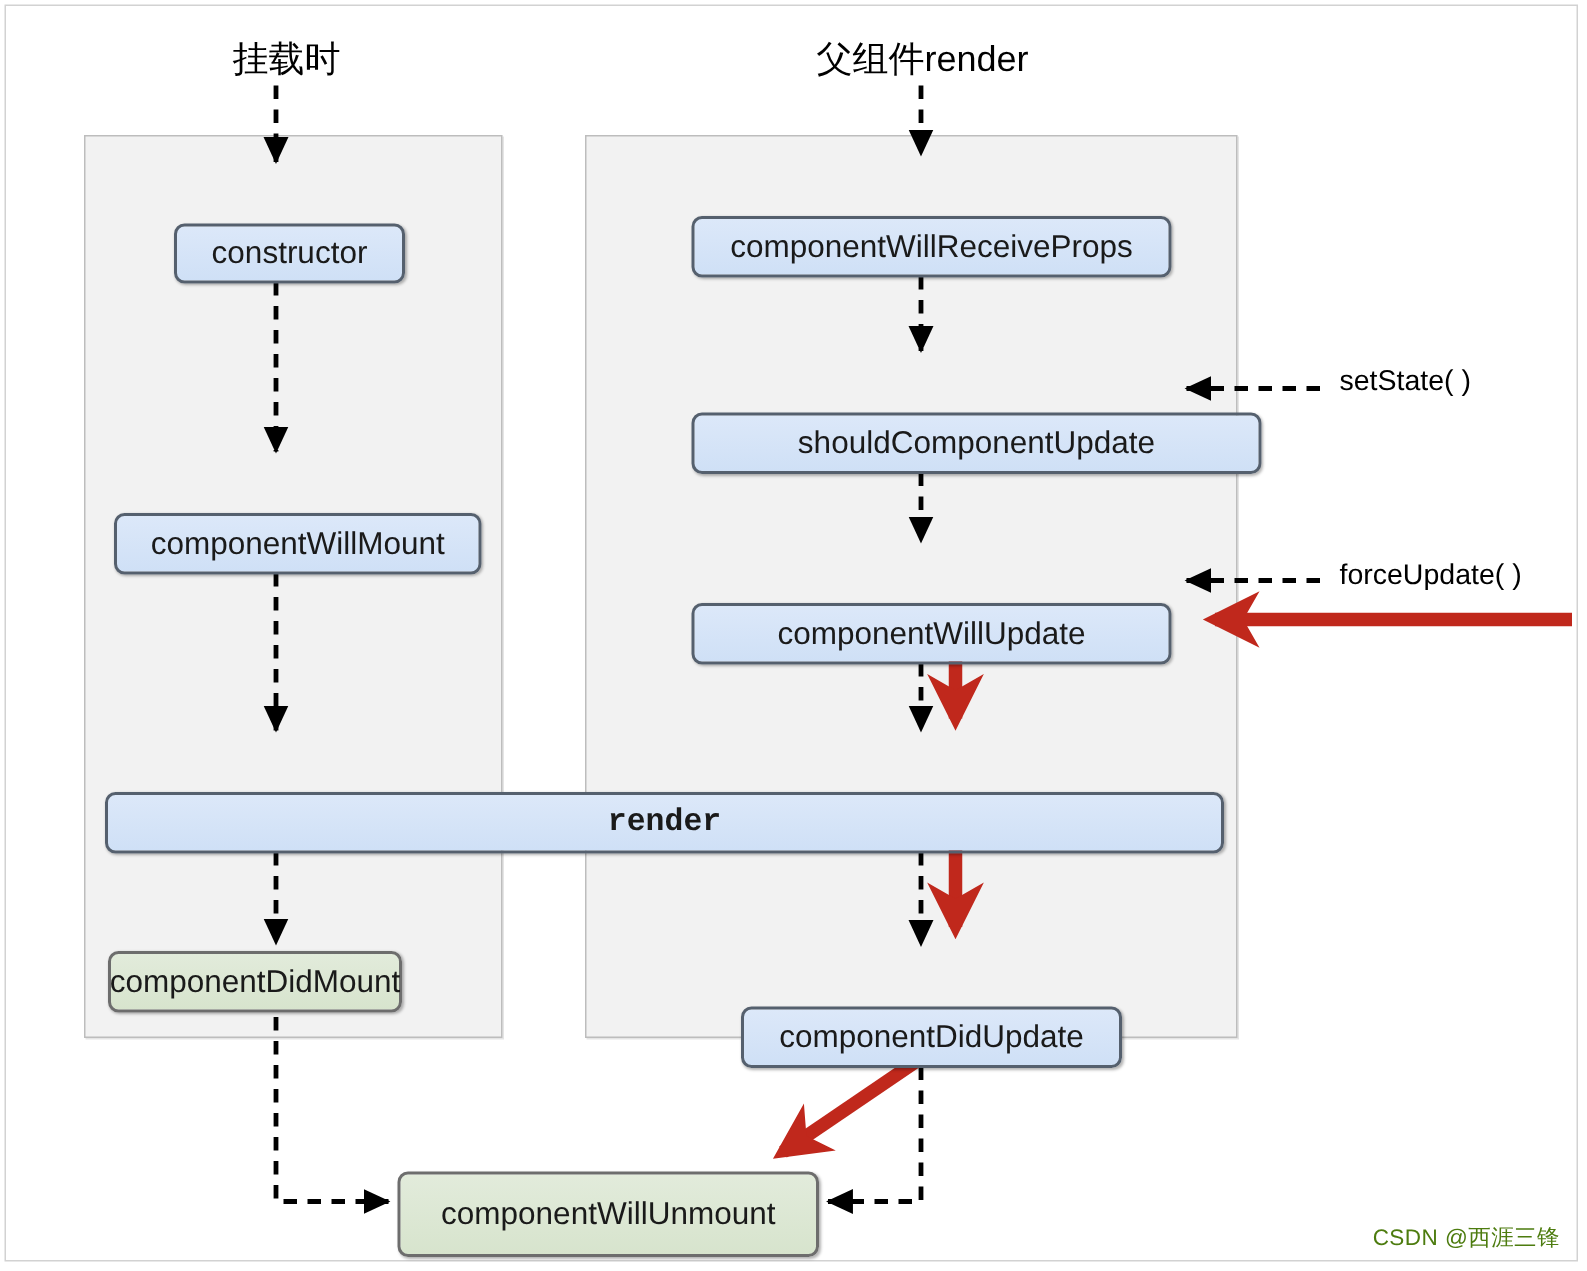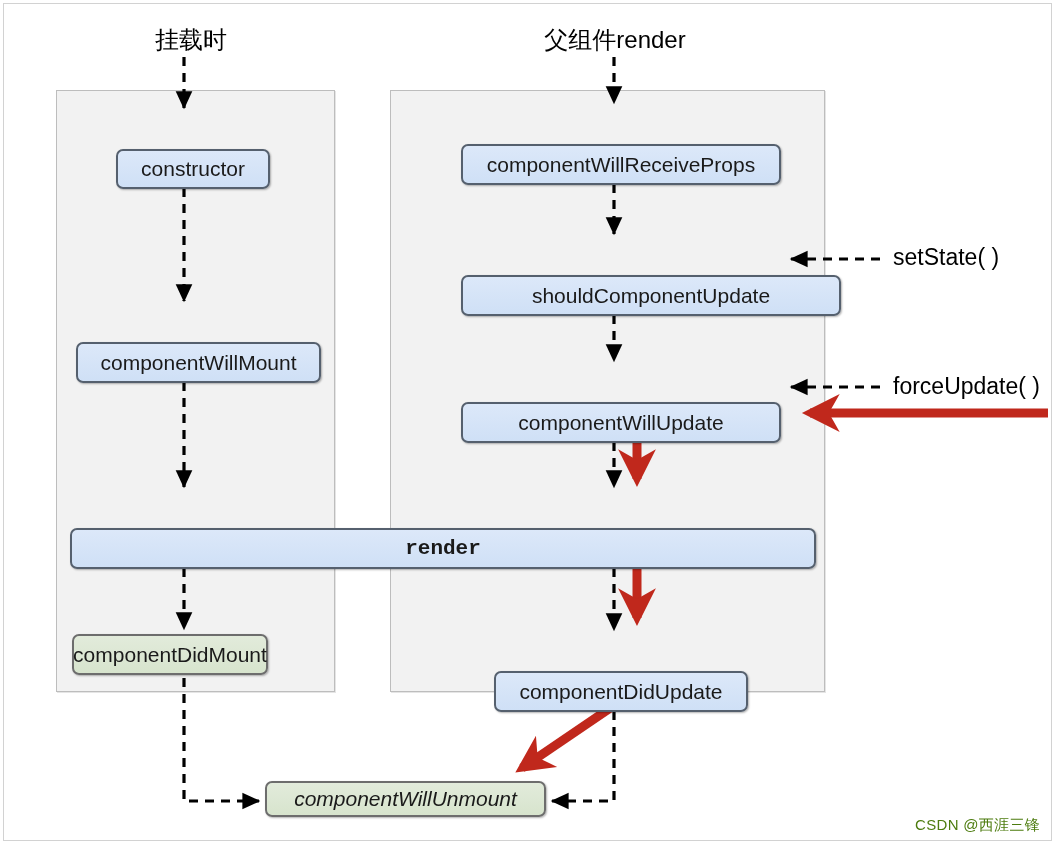--- a/index.html
+++ b/index.html
@@ -78,26 +78,26 @@
   }
 
   #node-constructor            { left: 116px; top: 113px; width: 154px; height: 40px; }
   #node-componentWillMount     { left: 76px;  top: 306px; width: 245px; height: 41px; }
   #node-componentDidMount      { left: 72px;  top: 634px; width: 196px; height: 41px; }
   #node-render                 { left: 70px;  top: 492px; width: 746px; height: 41px; font-family: Liberation Mono, monospace; }
   #node-cwrp                   { left: 461px; top: 108px; width: 320px; height: 41px; }
   #node-scu                    { left: 461px; top: 239px; width: 380px; height: 41px; }
   #node-cwu                    { left: 461px; top: 366px; width: 320px; height: 41px; }
   #node-cdu                    { left: 494px; top: 635px; width: 254px; height: 41px; }
-  #node-cwum                   { left: 265px; top: 781px; width: 281px; height: 36px; font-style: italic; }
+  #node-cwum                   { left: 265px; top: 781px; width: 281px; height: 57px; }
 
   
   .call-label {
     position: absolute;
-    font-size: 23px;
+    font-size: 19px;
     color: #000000;
     white-space: nowrap;
   }
   #label-setState    { left: 893px; top: 244px; }
   #label-forceUpdate { left: 893px; top: 373px; }
 
   
   #connectors {
     position: absolute;
     left: 0;

